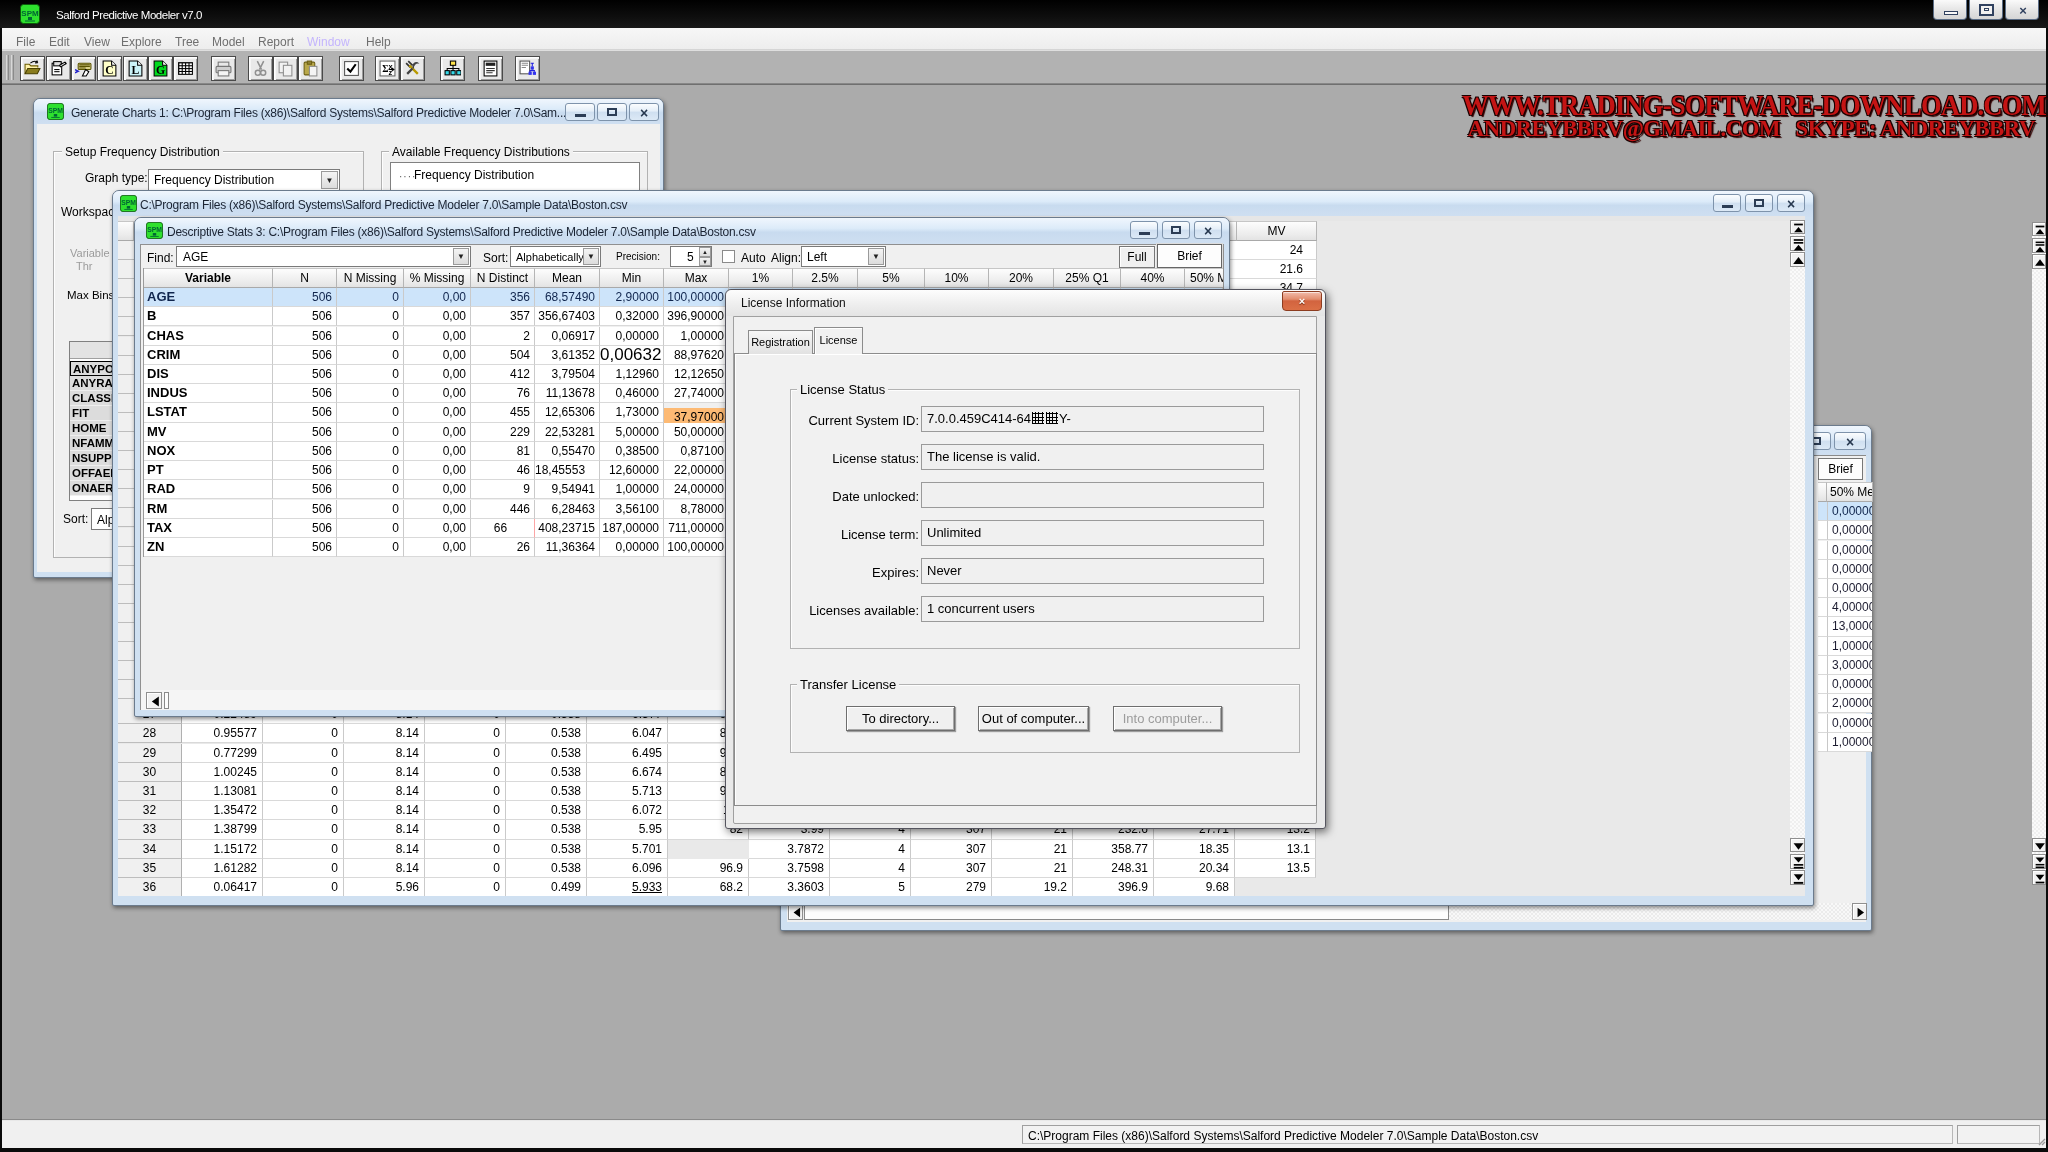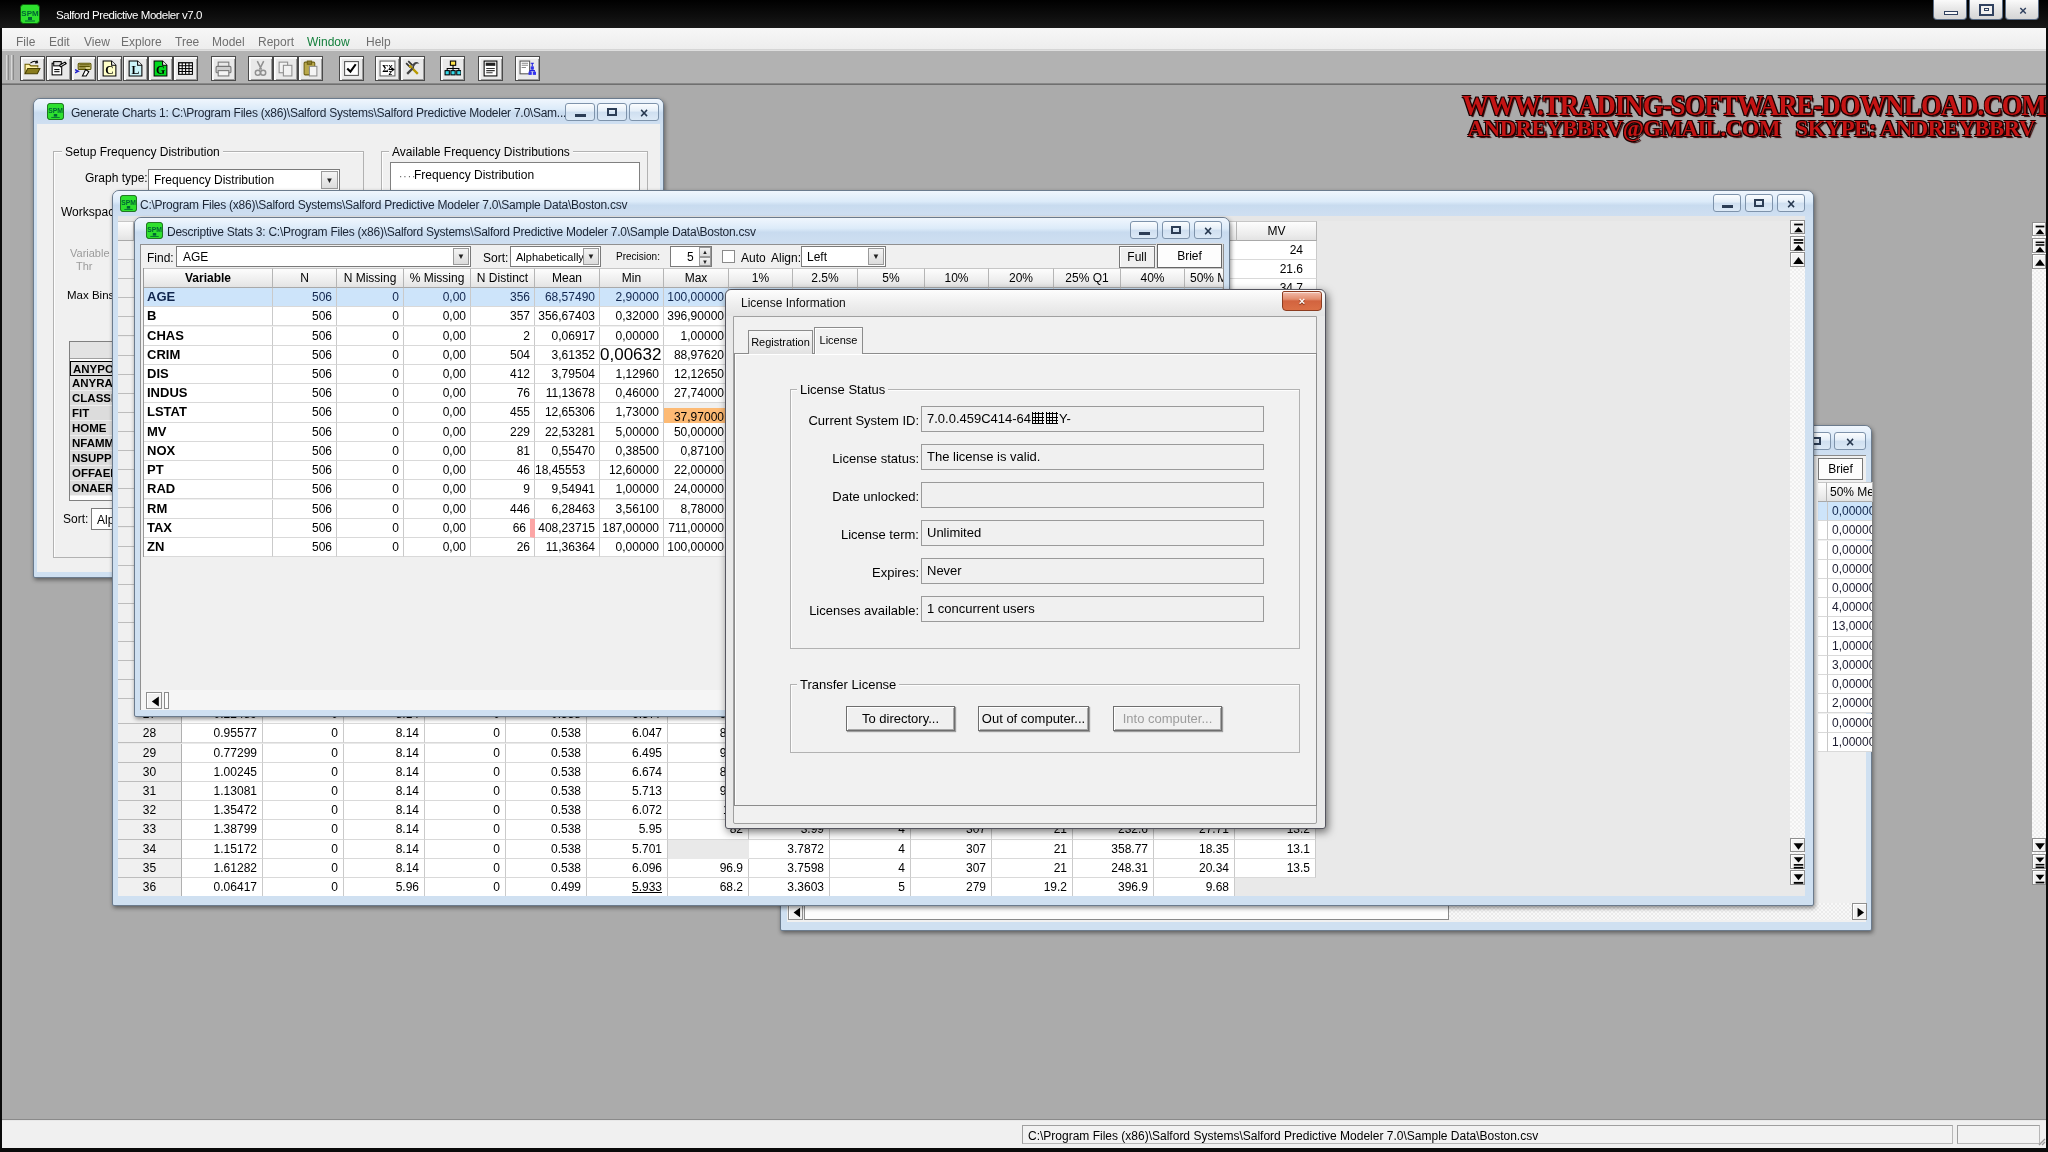--- a/index.html
+++ b/index.html
@@ -57,21 +57,21 @@
       <div class="c" style="left:0;top:3px;width:34px;text-align:center;font-size:13px;font-weight:700;color:#30415f">×</div>
     </div>
 <div class="c" style="left:2px;top:28px;width:2044px;height:22px;background:linear-gradient(180deg,#f7f7f7,#ededed);border-bottom:1px solid #d5d5d5;"></div>
 <div class="c" style="left:16px;top:35px;font-size:12px;color:#6f6f6f;">File</div>
 <div class="c" style="left:49px;top:35px;font-size:12px;color:#6f6f6f;">Edit</div>
 <div class="c" style="left:84px;top:35px;font-size:12px;color:#6f6f6f;">View</div>
 <div class="c" style="left:121px;top:35px;font-size:12px;color:#6f6f6f;">Explore</div>
 <div class="c" style="left:175px;top:35px;font-size:12px;color:#6f6f6f;">Tree</div>
 <div class="c" style="left:212px;top:35px;font-size:12px;color:#6f6f6f;">Model</div>
 <div class="c" style="left:258px;top:35px;font-size:12px;color:#6f6f6f;">Report</div>
-<div class="c" style="left:307px;top:35px;font-size:12px;color:#15803d;">Window</div>
+<div class="c" style="left:307px;top:35px;font-size:12px;color:#c4b5fd;">Window</div>
 <div class="c" style="left:366px;top:35px;font-size:12px;color:#6f6f6f;">Help</div>
 <div class="c" style="left:2px;top:50px;width:2044px;height:34px;background:#b2b2b2;border-top:1px solid #dedede;border-bottom:1px solid #878787;"></div>
 <div class="c" style="left:6px;top:55px;width:3px;height:25px;border-left:1px solid #d8d8d8;border-right:1px solid #8a8a8a;"></div>
 <div class="c" style="left:11px;top:55px;width:3px;height:25px;border-left:1px solid #d8d8d8;border-right:1px solid #8a8a8a;"></div>
 <div class="tbtn" style="left:20px;top:56px">
       <svg width="17" height="17" viewBox="0 0 16 16">
         <path d="M1 13 L1 4 L5 4 L6.5 5.5 L13 5.5 L13 7" fill="#fff2a8" stroke="#6b5b00"></path>
         <path d="M1 13 L3.5 8 L15 8 L12.5 13 Z" fill="#8a7d1e" stroke="#4a4000"></path>
         <path d="M6 3 C9 .5 12 1 13 2.5 M13 2.5 l-2.6.2 M13 2.5 l-1-2" fill="none" stroke="#000"></path>
       </svg>
@@ -843,21 +843,21 @@
       <div class="c" style="left:717px;top:254.5px;width:67px;height:19.2px;background:#fff;border-right:1px solid #cacaca;border-bottom:1px solid #d9d9d9;"></div>
       <div class="c" style="left:784px;top:254.5px;width:64px;height:19.2px;background:#fff;border-right:1px solid #cacaca;border-bottom:1px solid #d9d9d9;"></div>
       <div class="c" style="left:848px;top:254.5px;width:65px;height:19.2px;background:#fff;border-right:1px solid #cacaca;border-bottom:1px solid #d9d9d9;"></div>
       <div class="c" style="left:913px;top:254.5px;width:67px;height:19.2px;background:#fff;border-right:1px solid #cacaca;border-bottom:1px solid #d9d9d9;"></div>
       <div class="c" style="left:980px;top:254.5px;width:64px;height:19.2px;background:#fff;border-right:1px solid #cacaca;border-bottom:1px solid #d9d9d9;"></div>
       <div class="c" style="left:1044px;top:254.5px;width:38px;height:19.2px;background:#fff;border-right:1px solid #cacaca;border-bottom:1px solid #d9d9d9;"></div>
       <div class="c" style="left:3px;top:273.8px;width:129px;height:19.2px;background:#fff;border-right:1px solid #cacaca;border-bottom:1px solid #d9d9d9;font-size:13px;font-weight:700;color:#000;padding-left:3px;line-height:18px;">TAX</div>
       <div class="c" style="left:132px;top:273.8px;width:64px;height:19.2px;background:#fff;border-right:1px solid #cacaca;border-bottom:1px solid #d9d9d9;font-size:12px;color:#000;text-align:right;padding-right:4px;line-height:18px;">506</div>
       <div class="c" style="left:196px;top:273.8px;width:67px;height:19.2px;background:#fff;border-right:1px solid #cacaca;border-bottom:1px solid #d9d9d9;font-size:12px;color:#000;text-align:right;padding-right:4px;line-height:18px;">0</div>
       <div class="c" style="left:263px;top:273.8px;width:67px;height:19.2px;background:#fff;border-right:1px solid #cacaca;border-bottom:1px solid #d9d9d9;font-size:12px;color:#000;text-align:right;padding-right:4px;line-height:18px;">0,00</div>
-      <div class="c" style="left:330px;top:273.8px;width:64px;height:19.2px;background:#fff;border-right:5px solid #fca5a5;border-bottom:1px solid #d9d9d9;font-size:12px;color:#000;text-align:right;padding-right:4px;line-height:18px;">66</div>
+      <div class="c" style="left:330px;top:273.8px;width:64px;height:19.2px;background:#fff;border-right:1px solid #fca5a5;border-bottom:1px solid #d9d9d9;font-size:12px;color:#000;text-align:center;padding-right:4px;line-height:18px;">66</div>
       <div class="c" style="left:394px;top:273.8px;width:65px;height:19.2px;background:#fff;border-right:1px solid #cacaca;border-bottom:1px solid #d9d9d9;font-size:12px;color:#000;text-align:right;padding-right:4px;line-height:18px;">408,23715</div>
       <div class="c" style="left:459px;top:273.8px;width:64px;height:19.2px;background:#fff;border-right:1px solid #cacaca;border-bottom:1px solid #d9d9d9;font-size:12px;color:#000;text-align:right;padding-right:4px;line-height:18px;">187,00000</div>
       <div class="c" style="left:523px;top:273.8px;width:65px;height:19.2px;background:#fff;border-right:1px solid #cacaca;border-bottom:1px solid #d9d9d9;font-size:12px;color:#000;text-align:right;padding-right:4px;line-height:18px;">711,00000</div>
       <div class="c" style="left:588px;top:273.8px;width:64px;height:19.2px;background:#fff;border-right:1px solid #cacaca;border-bottom:1px solid #d9d9d9;"></div>
       <div class="c" style="left:652px;top:273.8px;width:65px;height:19.2px;background:#fff;border-right:1px solid #cacaca;border-bottom:1px solid #d9d9d9;"></div>
       <div class="c" style="left:717px;top:273.8px;width:67px;height:19.2px;background:#fff;border-right:1px solid #cacaca;border-bottom:1px solid #d9d9d9;"></div>
       <div class="c" style="left:784px;top:273.8px;width:64px;height:19.2px;background:#fff;border-right:1px solid #cacaca;border-bottom:1px solid #d9d9d9;"></div>
       <div class="c" style="left:848px;top:273.8px;width:65px;height:19.2px;background:#fff;border-right:1px solid #cacaca;border-bottom:1px solid #d9d9d9;"></div>
       <div class="c" style="left:913px;top:273.8px;width:67px;height:19.2px;background:#fff;border-right:1px solid #cacaca;border-bottom:1px solid #d9d9d9;"></div>
       <div class="c" style="left:980px;top:273.8px;width:64px;height:19.2px;background:#fff;border-right:1px solid #cacaca;border-bottom:1px solid #d9d9d9;"></div>

